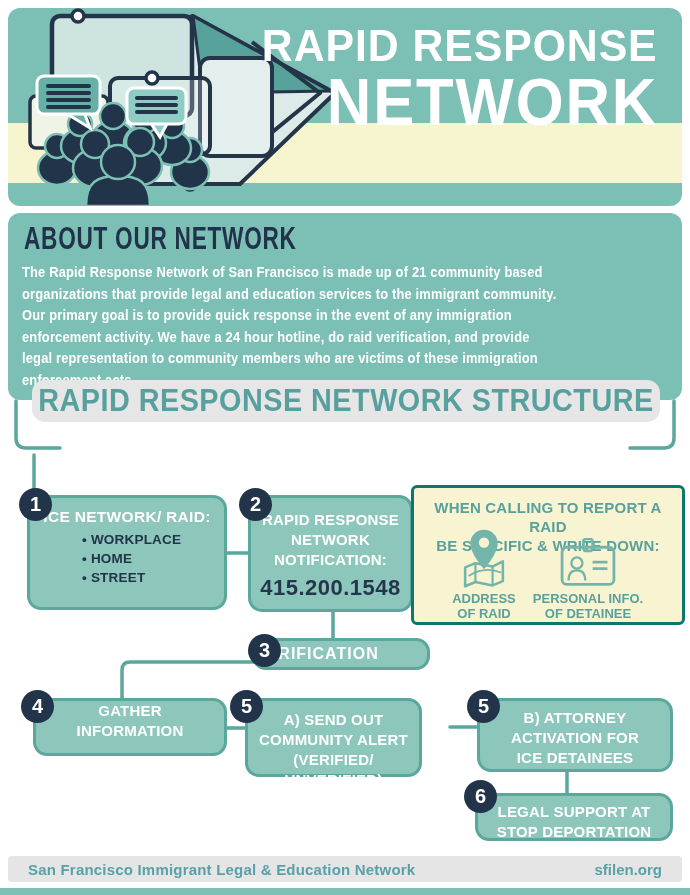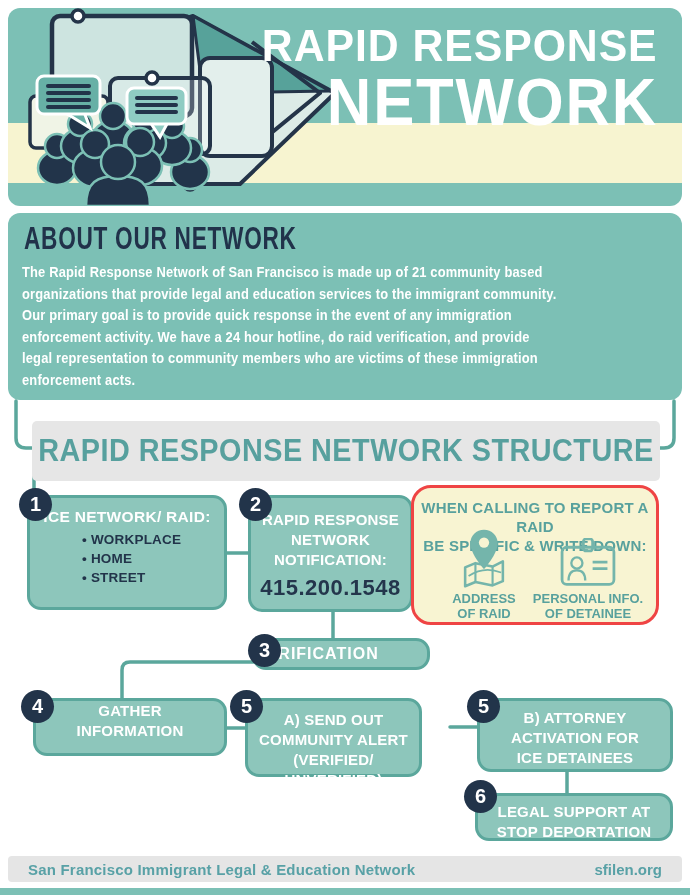--- a/index.html
+++ b/index.html
@@ -17,22 +17,22 @@
   #htitle1{top:12px;font-size:45px;letter-spacing:1px;transform:scaleX(0.95);}
   #htitle2{top:55px;font-size:67px;letter-spacing:2px;transform:scaleX(0.92);}
 
   
   #about-heading{position:absolute;left:16px;top:8px;color:#21324a;font-size:31px;font-weight:700;
                  white-space:nowrap;transform:scaleX(0.73);transform-origin:left center;letter-spacing:1px;}
   #about-body{position:absolute;left:14px;top:48px;transform:scaleX(0.86);transform-origin:left top;}
   .about-line{color:#ffffff;font-size:15px;font-weight:700;line-height:21.5px;white-space:nowrap;letter-spacing:0.2px;}
 
   
-  #structure-heading{position:absolute;left:32px;top:421px;width:628px;height:60px;background:#e6e6e6;
-                     border-radius:5px;z-index:2;display:flex;align-items:center;justify-content:center;}
+  #structure-heading{position:absolute;left:32px;top:380px;width:628px;height:42px;background:#e6e6e6;
+                     border-radius:13px;z-index:2;display:flex;align-items:center;justify-content:center;}
   #structure-heading span{color:#57a09e;font-size:31px;font-weight:700;white-space:nowrap;
                      transform:scaleX(0.93);letter-spacing:0.5px;}
 
   
   #connectors{position:absolute;left:0;top:0;z-index:1;}
 
   
   .fbox{position:absolute;background:#8dc6bb;border:3px solid #5ba79c;border-radius:14px;
         box-sizing:border-box;z-index:2;text-align:center;color:#fff;}
   .fbox .ln{font-size:15px;font-weight:700;line-height:20px;letter-spacing:0.2px;}
@@ -44,22 +44,22 @@
   #box2{left:248px;top:495px;width:165px;height:117px;padding-top:12px;}
   #phone{color:#24364c;font-size:22px;font-weight:700;letter-spacing:0.5px;margin-top:5px;}
   #box3{left:252px;top:638px;width:178px;height:32px;display:flex;align-items:center;justify-content:flex-start;}
   #box3 .title{font-size:16px;letter-spacing:1px;}
   #box4{left:33px;top:698px;width:194px;height:58px;padding-top:0;}
   #box5a{left:245px;top:698px;width:177px;height:79px;padding-top:9px;}
   #box5b{left:477px;top:698px;width:196px;height:74px;padding-top:7px;}
   #box6{left:475px;top:793px;width:198px;height:48px;padding-top:6px;}
 
   
-  #callout{position:absolute;left:411px;top:485px;width:248px;height:140px;background:#f8f4d2;
-           border:3px solid #ef4444;border-radius:20px;box-sizing:border-box;z-index:3;text-align:center;}
+  #callout{position:absolute;left:411px;top:485px;width:274px;height:140px;background:#f8f4d2;
+           border:3px solid #0f766e;border-radius:6px;box-sizing:border-box;z-index:3;text-align:center;}
   #callout .ct{color:#58a19d;font-size:15px;font-weight:700;line-height:19px;letter-spacing:0.2px;}
   #callout .ct-wrap{padding-top:10px;}
   .co-icon{position:absolute;}
   .co-label{position:absolute;color:#58a19d;font-size:13px;font-weight:700;line-height:15px;text-align:center;}
 
   
   .badge{position:absolute;width:33px;height:33px;border-radius:50%;background:#22344a;color:#fff;
          font-size:20px;font-weight:700;display:flex;align-items:center;justify-content:center;z-index:4;}
 
   

